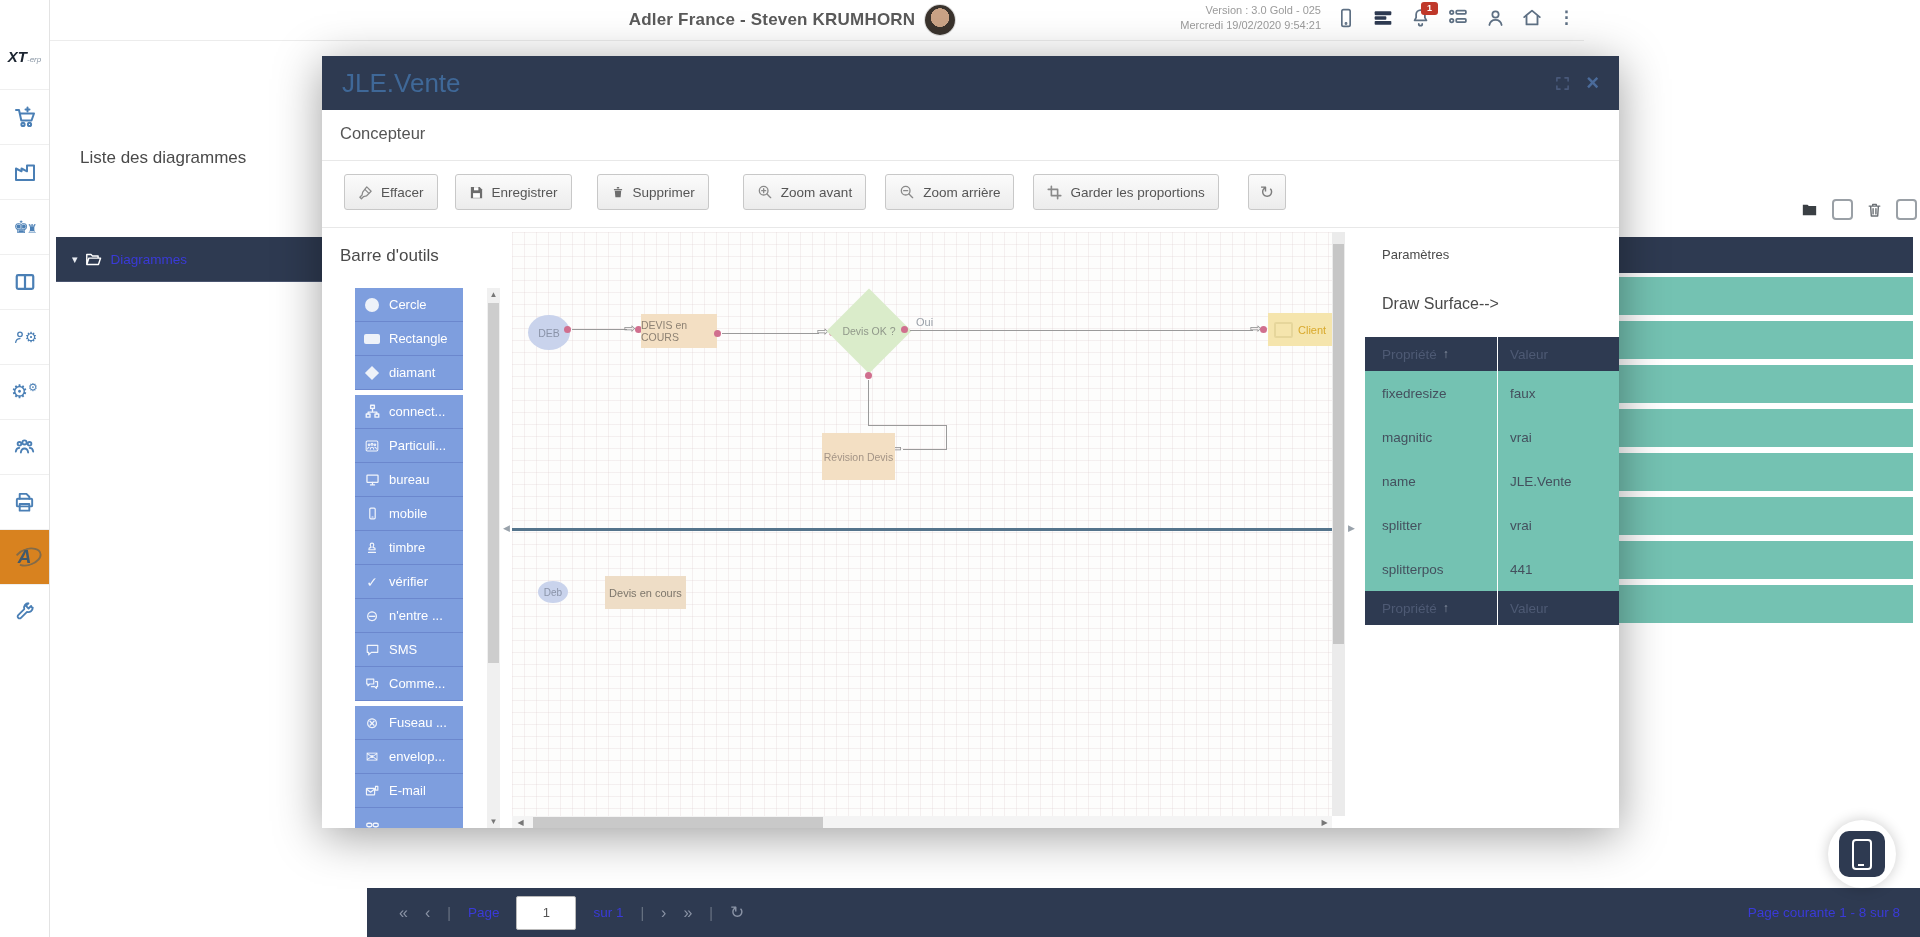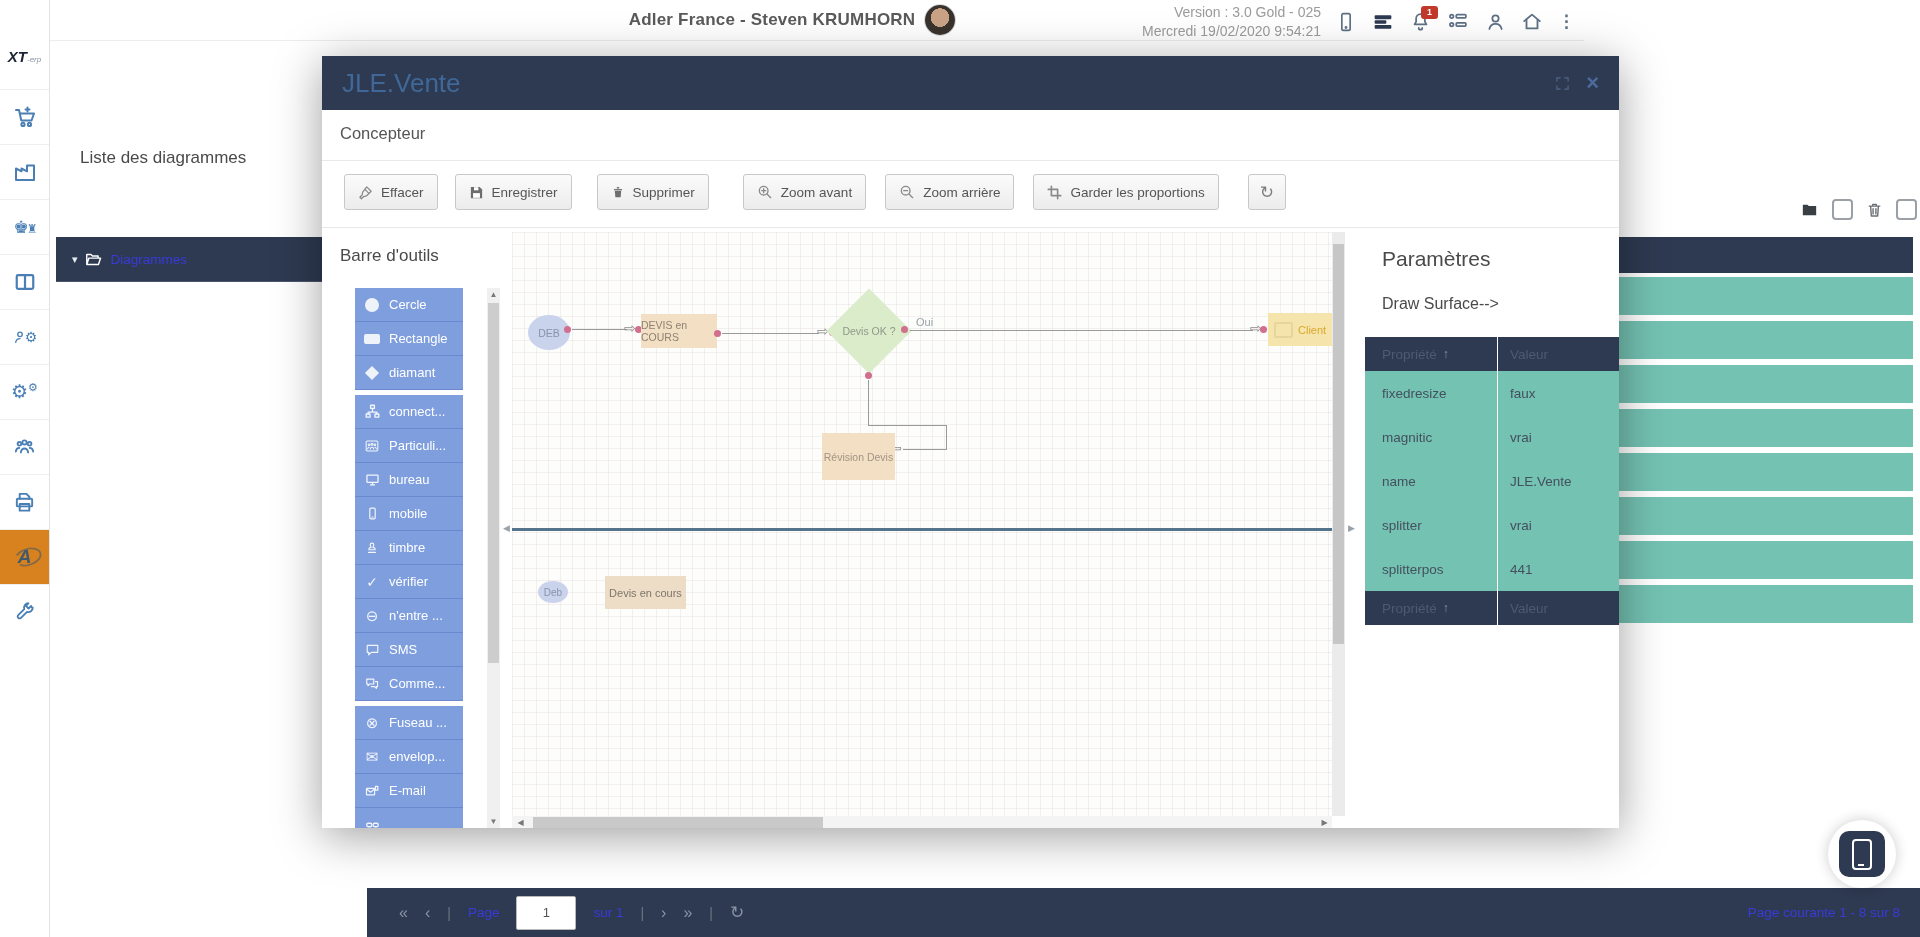--- a/index.html
+++ b/index.html
@@ -5,21 +5,21 @@
   html,body{margin:0;padding:0;background:#fff;}
   #app{position:relative;width:1920px;height:937px;background:#fff;font-family:"Liberation Sans",sans-serif;overflow:hidden;color:#555;}
   svg.ic{fill:none;stroke:currentColor;stroke-width:2;stroke-linecap:round;stroke-linejoin:round;display:block;}
 
   
   .top-header{position:absolute;left:0;top:0;width:1584px;height:40px;background:#fff;border-bottom:1px solid #ececec;z-index:5;}
   .th-center{position:absolute;left:0;right:0;top:0;height:40px;display:flex;align-items:center;justify-content:center;gap:10px;}
   .th-title{font-size:17px;font-weight:700;color:#5a5a5a;letter-spacing:.2px;}
   .avatar{width:30px;height:30px;border-radius:50%;background:radial-gradient(circle at 50% 42%, #caa386 0 40%, #3a332d 41% 75%, #23201c 76%);box-shadow:0 0 0 1px #ddd;}
   .th-right{position:absolute;right:8px;top:3px;display:flex;align-items:center;gap:15px;color:#5e7084;}
-  .version{color:#9b9b9b;font-size:14px;text-align:right;line-height:1.35;}
+  .version{color:#9b9b9b;font-size:11px;text-align:right;line-height:1.35;}
   .hdr-ic{position:relative;display:flex;align-items:center;cursor:pointer;}
   .badge{position:absolute;top:-5px;right:-7px;min-width:13px;height:13px;border-radius:3px;background:#c0392b;color:#fff;font-size:9px;font-weight:700;display:flex;align-items:center;justify-content:center;padding:0 2px;}
   .kebab{font-size:17px;font-weight:700;color:#5e7084;letter-spacing:1px;}
 
   
   .sidebar{position:absolute;left:0;top:0;width:49px;height:937px;background:#fff;border-right:1px solid #e3e3e3;z-index:6;}
   .logo{margin-top:48px;text-align:center;font-style:italic;font-weight:700;font-size:15px;color:#1b2430;}
   .logo small{font-size:8px;color:#8a97a5;font-weight:400;}
   .side-menu{margin-top:24px;}
   .side-item{width:49px;height:55px;display:flex;align-items:center;justify-content:center;border-top:1px solid #efefef;color:#4a7fb5;cursor:pointer;box-sizing:border-box;}
@@ -104,21 +104,21 @@
   .splitter{position:absolute;left:0;top:296px;width:820px;height:3px;background:#54748c;cursor:row-resize;}
   .client-ic{width:15px;height:12px;border:2px solid #e6d69b;border-radius:2px;margin-right:5px;}
   .h-scroll{position:absolute;left:190px;top:760px;width:820px;height:13px;background:#f4f4f4;}
   .h-thumb{position:absolute;left:21px;top:1px;width:290px;height:11px;background:#c9c9c9;}
   .v-scroll{position:absolute;left:1010px;top:176px;width:13px;height:584px;background:#ebebeb;}
   .v-thumb{position:absolute;left:1px;top:12px;width:11px;height:400px;background:#c6c6c6;}
   .split-arr{position:absolute;font-size:9px;color:#99a2ab;cursor:pointer;}
 
   
   .params{position:absolute;left:1043px;top:183px;width:254px;bottom:0;background:#fff;}
-  .p-title{position:absolute;left:17px;top:8px;font-size:21px;color:#4a4a4a;text-align:center;}
+  .p-title{position:absolute;left:17px;top:8px;font-size:13px;color:#4a4a4a;text-align:center;}
   .p-sub{position:absolute;left:17px;top:56px;font-size:16px;color:#4a4a4a;}
   .p-table{position:absolute;left:0;top:98px;width:254px;}
   .p-hrow{height:34px;background:#2e3a51;display:flex;align-items:center;color:#4e5a74;font-size:13.5px;}
   .p-row{height:44px;background:#74c2b2;display:flex;align-items:center;color:#44505e;font-size:13.5px;cursor:pointer;}
   .p-c1{width:133px;padding-left:17px;box-sizing:border-box;border-right:1px solid #fff;align-self:stretch;display:flex;align-items:center;gap:6px;}
   .p-c2{flex:1;padding-left:12px;}
   .sort-arrow{color:#8d96a6;font-weight:700;font-size:12px;}
 </style>
 </head>
 <body>

